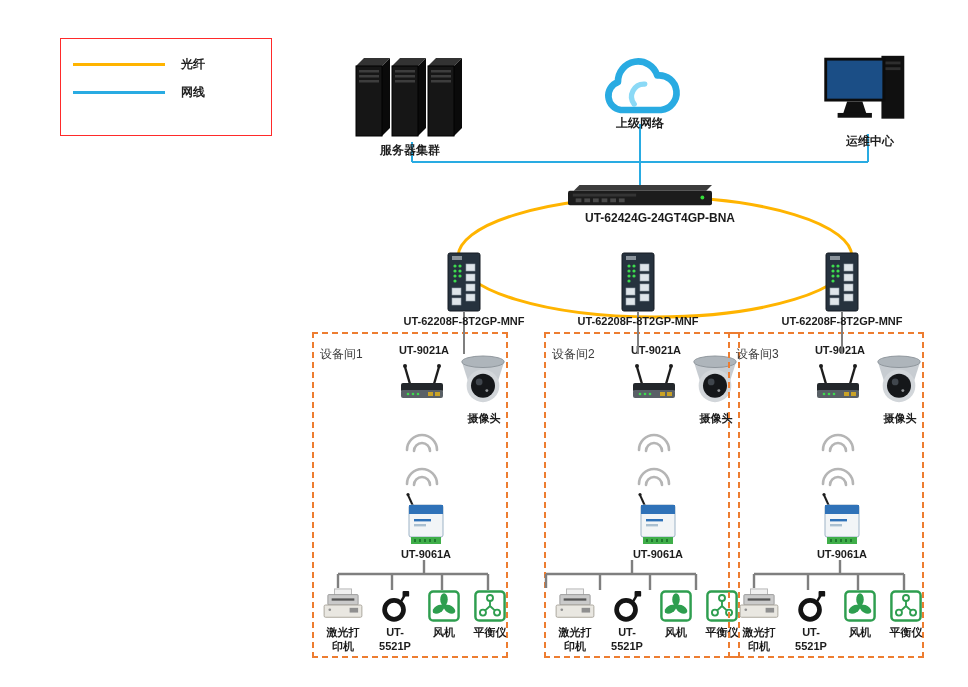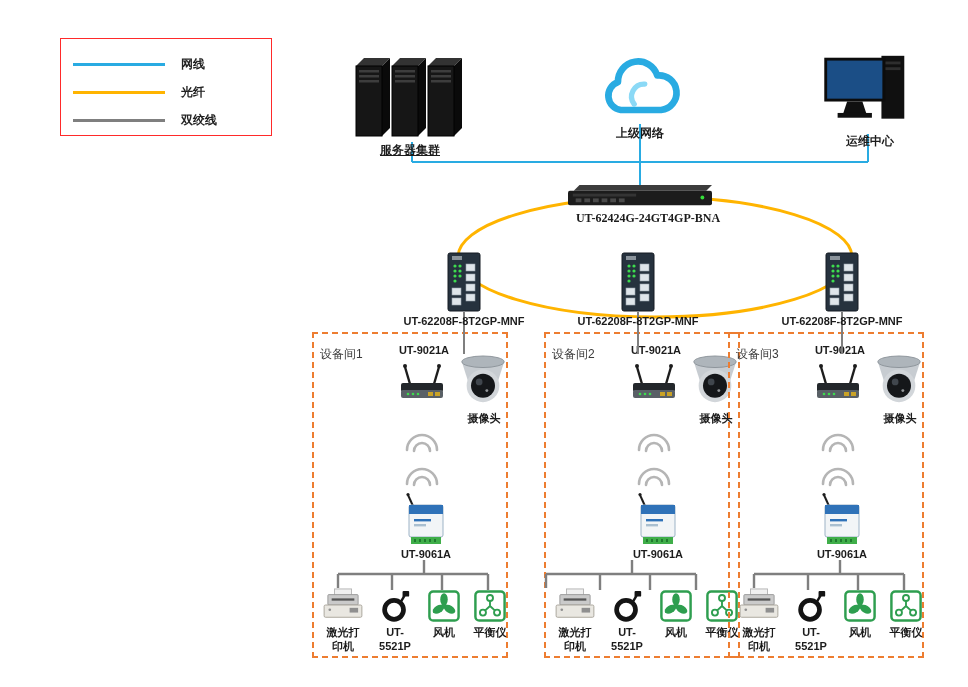--- a/index.html
+++ b/index.html
@@ -219,60 +219,56 @@
     <g stroke="#7F7F7F" stroke-width="2.4" fill="none">
       <path d="M632,560 V574 M546,574 H696 M546,574 V588 M600,574 V590 M650,574 V590 M696,574 V590"></path>
     </g>
     <g stroke="#7F7F7F" stroke-width="2.4" fill="none">
       <path d="M840,560 V574 M754,574 H904 M754,574 V588 M808,574 V590 M858,574 V590 M904,574 V590"></path>
     </g>
   </svg>
 
   <div class="legend">
     <div class="legend-row">
+      <span class="legend-swatch sw-fiber"></span>
+      <span class="legend-label">光纤</span>
+    </div>
+    <div class="legend-row">
       <span class="legend-swatch sw-eth"></span>
       <span class="legend-label">网线</span>
-    </div>
-    <div class="legend-row">
-      <span class="legend-swatch sw-fiber"></span>
-      <span class="legend-label">光纤</span>
-    </div>
-    <div class="legend-row">
-      <span class="legend-swatch sw-tp"></span>
-      <span class="legend-label">双绞线</span>
     </div>
   </div>
 
   <div class="node" style="left:352px; top:50px;">
     <svg width="118" height="92">
         <use href="#sym-servers"></use>
       </svg>
   </div>
-  <div class="lbl" style="left:350px; top:143px; width:120px;text-decoration:underline;">服务器集群</div>
+  <div class="lbl" style="left:350px; top:143px; width:120px;">服务器集群</div>
 
   <div class="node" style="left:594px; top:54px;">
     <svg width="92" height="66">
         <use href="#sym-cloud"></use>
       </svg>
   </div>
-  <div class="lbl" style="left:580px; top:126px; width:120px;">上级网络</div>
+  <div class="lbl" style="left:580px; top:116px; width:120px;">上级网络</div>
 
   <div class="node" style="left:824px; top:52px;">
     <svg width="92" height="80">
         <use href="#sym-monitor"></use>
       </svg>
   </div>
   <div class="lbl" style="left:810px; top:134px; width:120px;">运维中心</div>
 
   <div class="node" style="left:568px; top:184px;">
     <svg width="144" height="25">
         <use href="#sym-core"></use>
       </svg>
   </div>
-  <div class="lbl" style="left:538px; top:211px; width:220px;font-family:Liberation Serif, serif;">UT-62424G-24GT4GP-BNA</div>
+  <div class="lbl" style="left:550px; top:211px; width:220px;">UT-62424G-24GT4GP-BNA</div>
 
   <div class="node" style="left:447px; top:252px;">
     <svg width="34" height="60">
         <use href="#sym-switch"></use>
       </svg>
   </div>
   <div class="lbl lbl-sm" style="left:379px; top:315px; width:170px;">UT-62208F-8T2GP-MNF</div>
 
   <div class="node" style="left:621px; top:252px;">
     <svg width="34" height="60">

